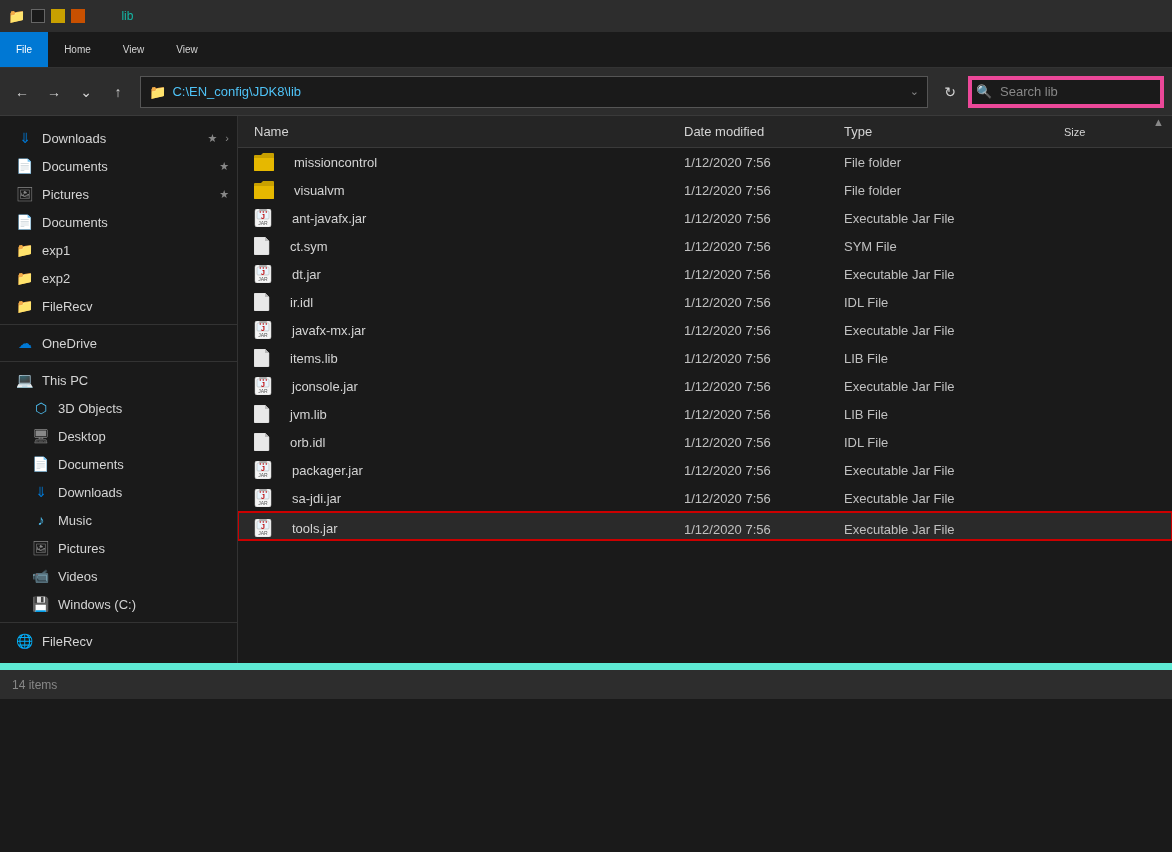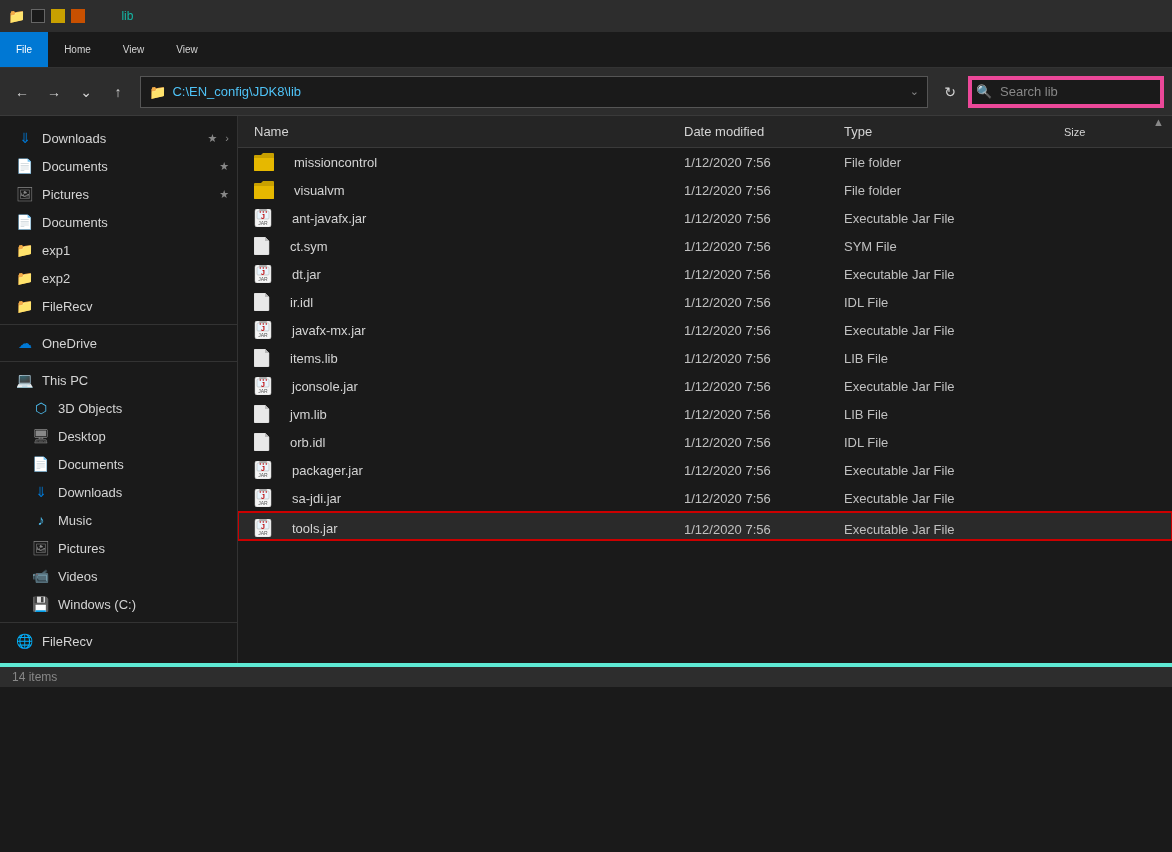--- a/index.html
+++ b/index.html
@@ -307,23 +307,23 @@
       color: #c0c0c0;
       font-size: 13px;
     }
     .file-name-text {
       font-size: 13px;
       color: #d4d4d4;
     }
 
     
     .status-bar {
-      height: 24px;
+      height: 36px;
       background: #2d2d2d;
-      border-top: 4px solid #5eead4;
+      border-top: 7px solid #5eead4;
       display: flex;
       align-items: center;
       padding: 0 12px;
       gap: 8px;
     }
     .status-text {
       font-size: 12px;
       color: #888;
     }
   </style>

